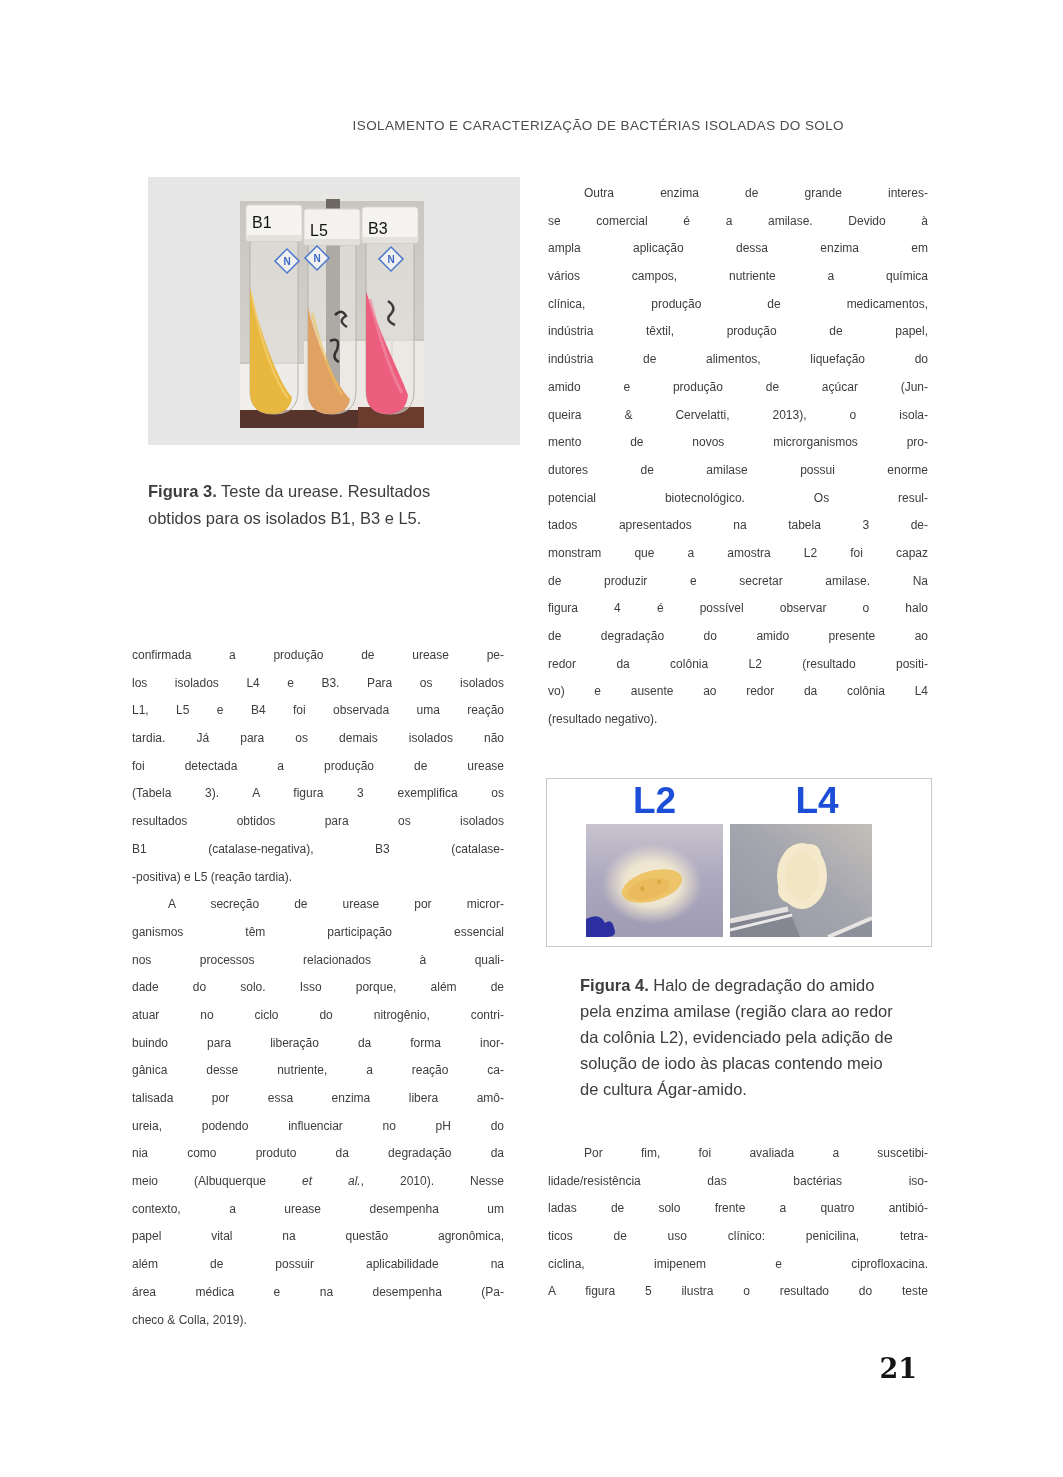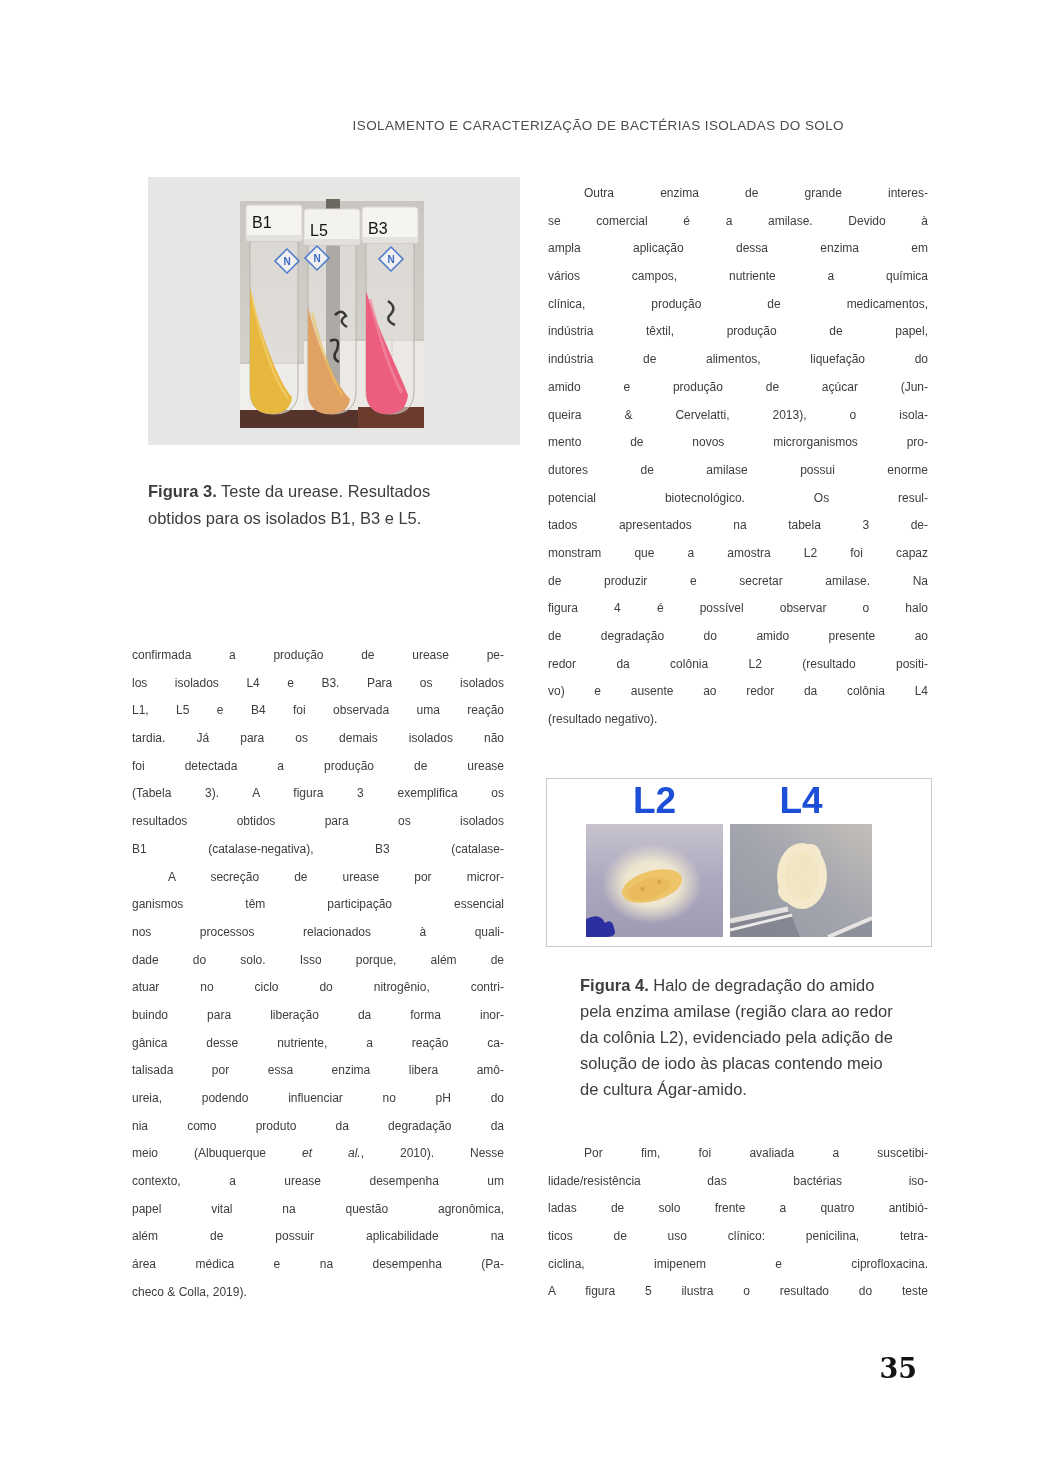--- a/index.html
+++ b/index.html
@@ -11,21 +11,21 @@
     position:absolute;top:118px;right:135px;
     font-size:13.5px;letter-spacing:0.4px;color:#4d4d4d;white-space:nowrap;
   }
   
   .fig3-panel{position:absolute;left:148px;top:177px;width:372px;height:268px;background:#e6e6e6;}
   .fig3-photo{position:absolute;left:92px;top:18px;width:184px;height:233px;display:block;}
   
   .fig4-panel{position:absolute;left:546px;top:778px;width:384px;height:167px;background:#ffffff;border:1px solid #c9c9c9;}
   .plate-label{position:absolute;top:0px;height:44px;font-size:37px;font-weight:bold;color:#1d4ed8;text-align:center;line-height:44px;}
   .plate-label.l2{left:39px;width:137px;}
-  .plate-label.l4{left:183px;width:142px;}
+  .plate-label.l4{left:199px;width:142px;}
   .plate-photo{position:absolute;top:45px;display:block;}
   .plate-photo.p2{left:39px;}
   .plate-photo.p4{left:183px;}
   
   .caption{position:absolute;font-size:16.5px;color:#3d3d3d;}
   .caption .tline{height:27px;line-height:27px;font-size:16.5px;}
   .cap3{left:148px;top:478px;width:372px;}
   .cap4{left:548px;top:972px;width:380px;margin-left:32px;}
   .cap4 .tline{height:26px;line-height:26px;}
   .body-block{position:absolute;}
@@ -126,20 +126,21 @@
   <div class="body-block body-left">
     <div>
         <div class="tline jst"><span>confirmada a produção de urease pe-</span></div>
         <div class="tline jst"><span>los isolados L4 e B3. Para os isolados</span></div>
         <div class="tline jst"><span>L1, L5 e B4 foi observada uma reação</span></div>
         <div class="tline jst"><span>tardia. Já para os demais isolados não</span></div>
         <div class="tline jst"><span>foi detectada a produção de urease</span></div>
         <div class="tline jst"><span>(Tabela 3). A figura 3 exemplifica os</span></div>
         <div class="tline jst"><span>resultados obtidos para os isolados</span></div>
         <div class="tline jst"><span>B1 (catalase-negativa), B3 (catalase-</span></div>
+        <div class="tline"><span>-positiva) e L5 (reação tardia).</span></div>
       </div>
     <div>
         <div class="tline jst ind"><span>A secreção de urease por micror-</span></div>
         <div class="tline jst"><span>ganismos têm participação essencial</span></div>
         <div class="tline jst"><span>nos processos relacionados à quali-</span></div>
         <div class="tline jst"><span>dade do solo. Isso porque, além de</span></div>
         <div class="tline jst"><span>atuar no ciclo do nitrogênio, contri-</span></div>
         <div class="tline jst"><span>buindo para liberação da forma inor-</span></div>
         <div class="tline jst"><span>gânica desse nutriente, a reação ca-</span></div>
         <div class="tline jst"><span>talisada por essa enzima libera amô-</span></div>
@@ -240,15 +241,15 @@
 
   <div class="body-block body-r2">
       <div class="tline jst ind"><span>Por fim, foi avaliada a suscetibi-</span></div>
       <div class="tline jst"><span>lidade/resistência das bactérias iso-</span></div>
       <div class="tline jst"><span>ladas de solo frente a quatro antibió-</span></div>
       <div class="tline jst"><span>ticos de uso clínico: penicilina, tetra-</span></div>
       <div class="tline jst"><span>ciclina, imipenem e ciprofloxacina.</span></div>
       <div class="tline jst"><span>A figura 5 ilustra o resultado do teste</span></div>
     </div>
 
-  <div class="page-number">35</div>
+  <div class="page-number">21</div>
 
 </div>
 
 </body></html>

